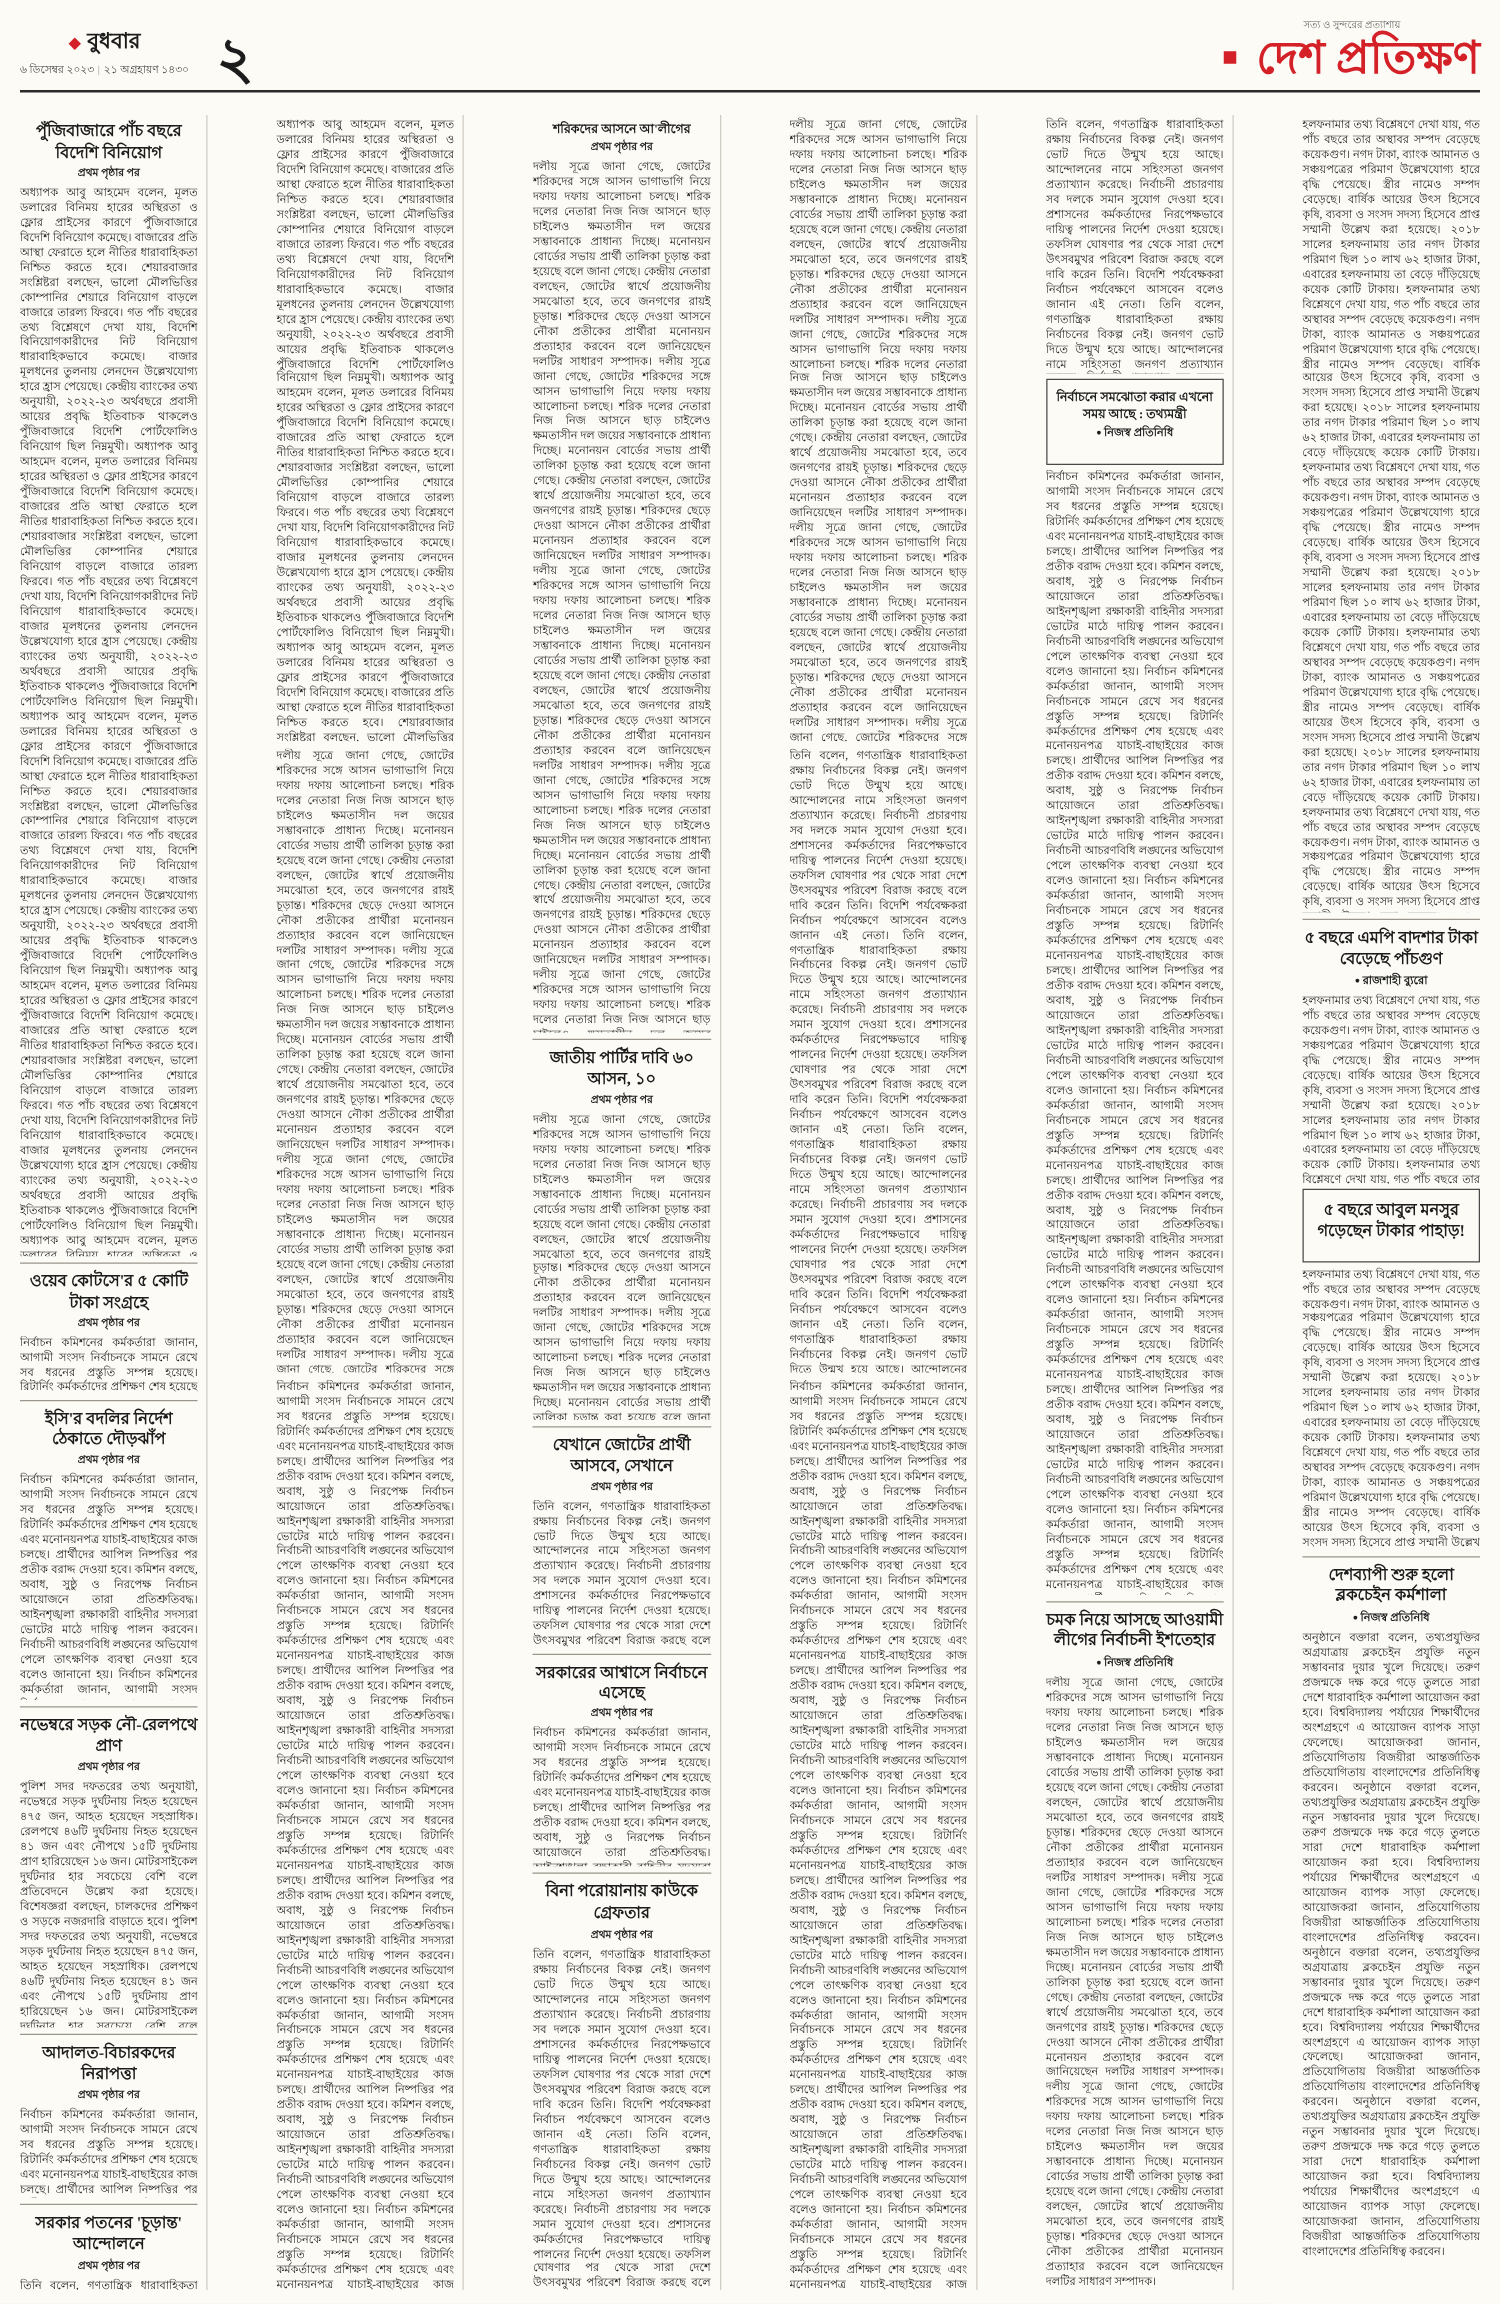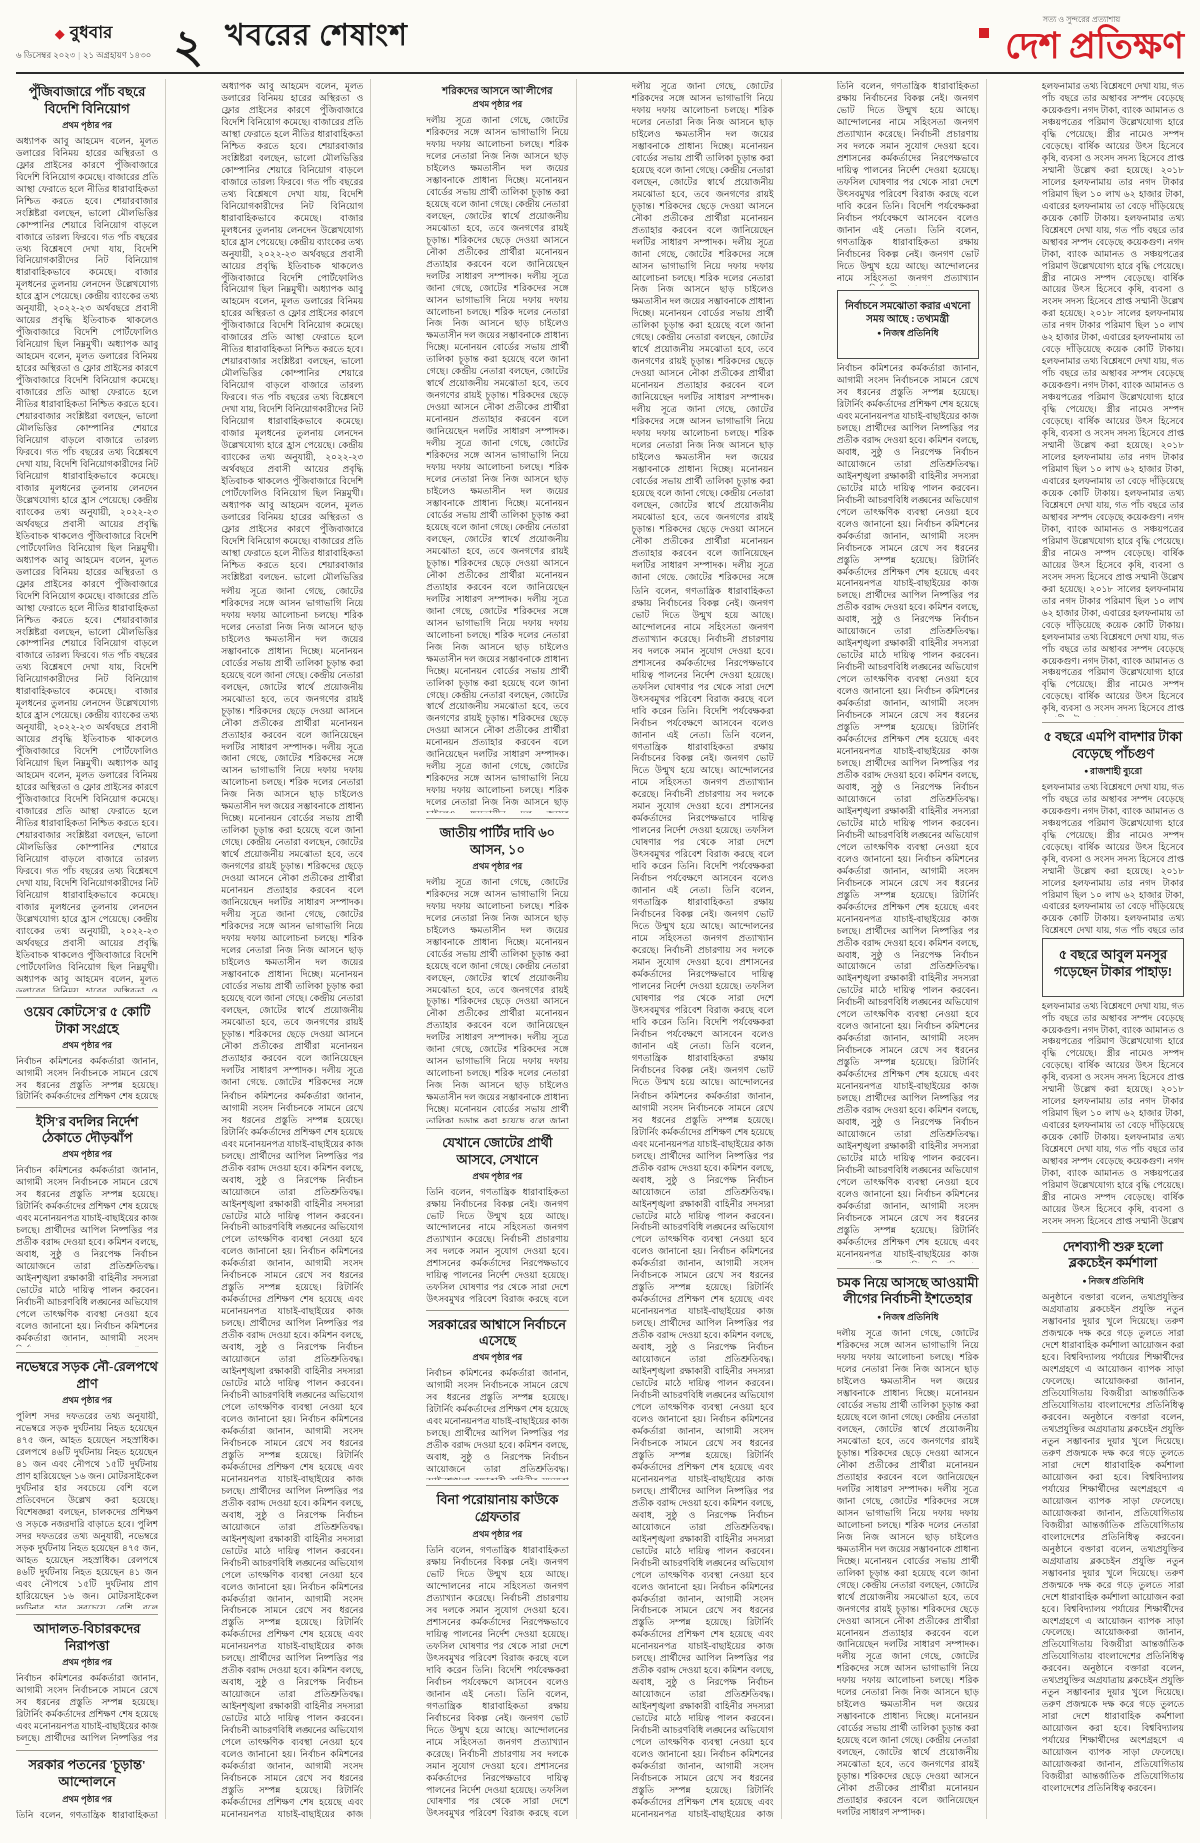--- a/index.html
+++ b/index.html
@@ -12,26 +12,26 @@
   .date-block { display:flex; flex-direction:column; align-items:center; gap:2px; padding-bottom:3px; }
   .weekday-row { display:flex; align-items:center; gap:5px; }
   .logo-mark { color:#d42027; font-size:13px; line-height:1; }
   .weekday { font-weight:bold; font-size:17px;text-align:right; }
   .date-line { font-size:8.5px; color:#444; white-space:nowrap; }
   .date-line .sep { margin:0 3px; color:#999; }
   .page-num { font-size:46px; font-weight:bold; line-height:0.85; padding:0 10px; }
   .section-title { font-size:30px; font-weight:bold; letter-spacing:1px; padding-bottom:4px; }
   .masthead { margin-left:auto; text-align:center; padding-bottom:2px; display:flex; flex-direction:column; align-items:center; }
   .tagline { font-size:8px; color:#666; margin-bottom:2px; }
-  .brand-row { display:flex; gap:16px; }
+  .brand-row { display:flex; align-items:center; gap:16px; }
   .masthead-logo { width:10px; height:10px; background:#d42027; display:inline-block; }
   .brand { font-size:36px; font-weight:bold; color:#d42027; line-height:1; }
 
   
-  .columns { display:flex; margin-top:5px; height:1740px; overflow:hidden;gap:48px; }
+  .columns { display:flex; margin-top:18px; height:1740px; overflow:hidden;gap:48px; }
   .col { flex:1 1 0; padding:2px 7px 0; border-right:1px solid #cfccc2; overflow:hidden; display:flex; flex-direction:column; }
   .col:first-child { padding-left:0; }
   .col:last-child { border-right:none; padding-right:0; }
 
   .headline { font-weight:bold; text-align:center; font-size:13px; line-height:1.3; margin:3px 0 1px; }
   .headline.lg { font-size:10px; }
   .dateline { text-align:center; font-size:8.5px; font-weight:bold; margin:1px 0 3px; }
   .byline { text-align:center; font-size:9px; font-weight:bold; margin:1px 0 3px; }
   .byline .bullet { font-size:7px; vertical-align:1px; margin-right:2px; }
   .body-text { font-size:9px; line-height:1.33; text-align:justify; overflow:hidden; color:#222; }
@@ -49,21 +49,20 @@
     <div class="date-block">
       <div class="weekday-row">
         <span class="logo-mark">◆</span>
         <span class="weekday">বুধবার</span>
       </div>
       <div class="date-line">
         <span>৬ ডিসেম্বর ২০২৩</span><span class="sep">|</span><span>২১ অগ্রহায়ণ ১৪৩০</span>
       </div>
     </div>
     <div class="page-num">২</div>
-    <h1 class="section-title">খবরের শেষাংশ</h1>
     <div class="masthead">
       <div class="tagline">সত্য ও সুন্দরের প্রত্যাশায়</div>
       <div class="brand-row">
         <span class="masthead-logo"></span>
         <span class="brand">দেশ প্রতিক্ষণ</span>
       </div>
     </div>
   </header>
 
   <main class="columns">

